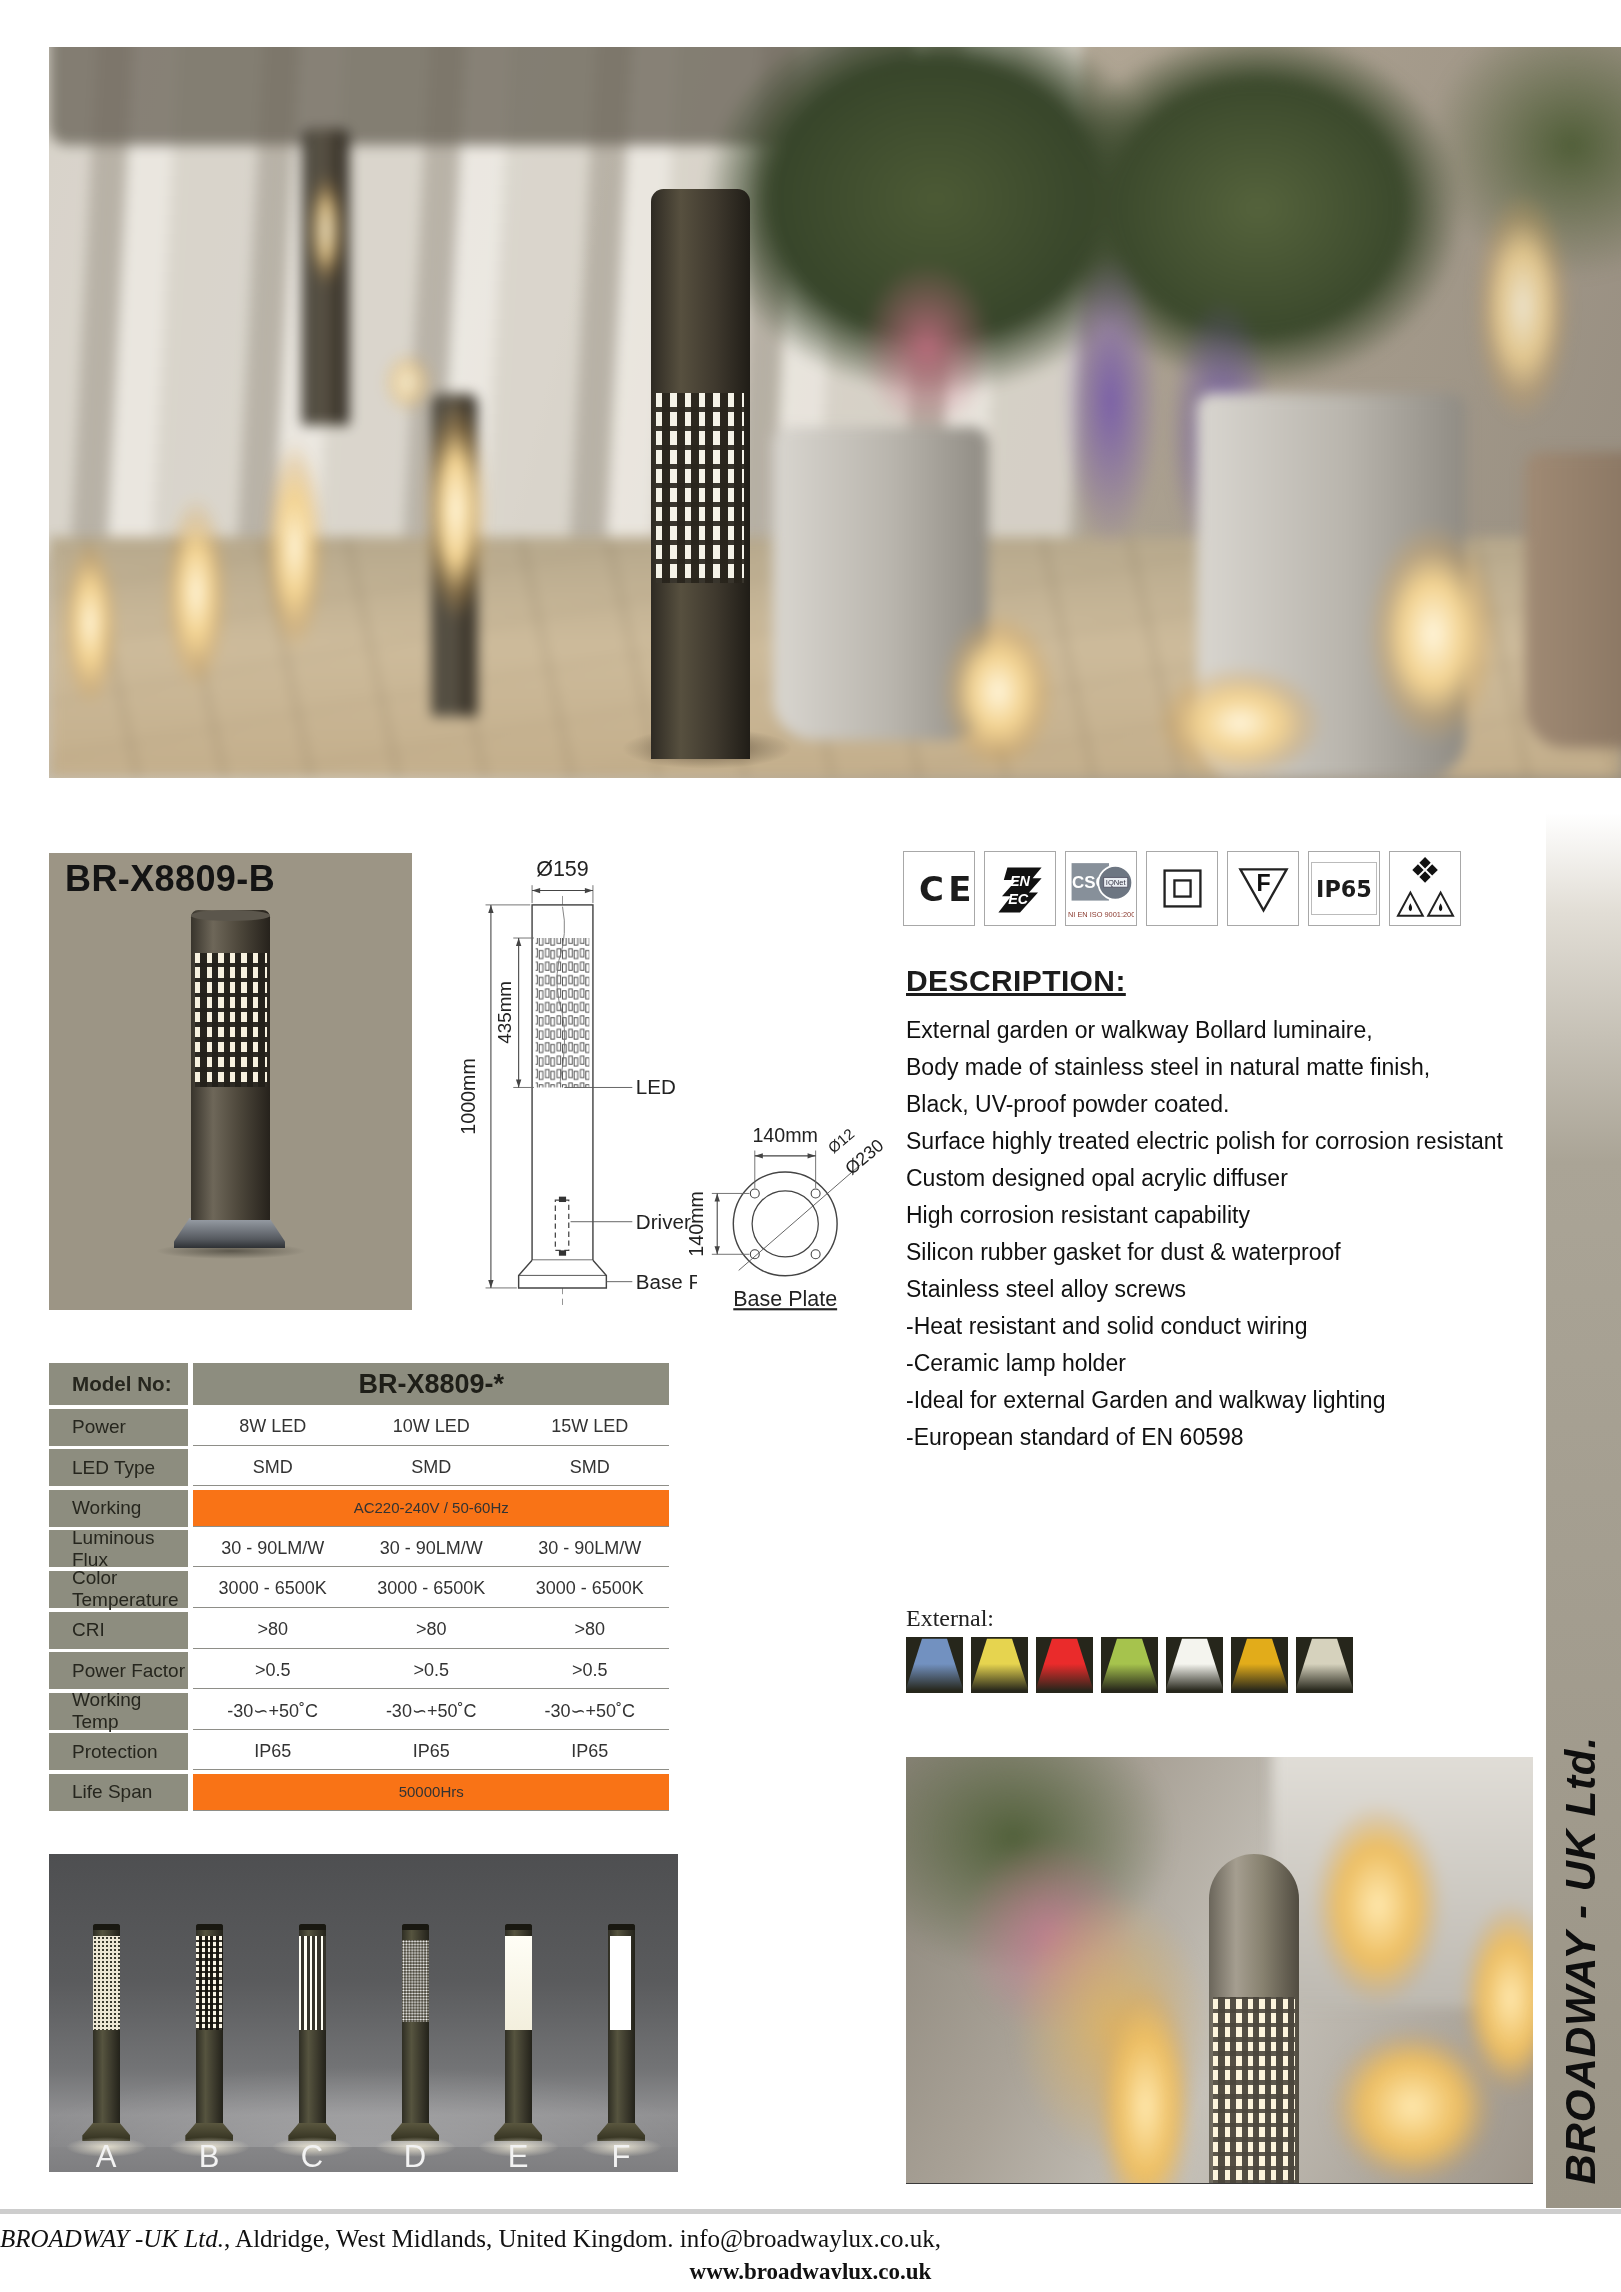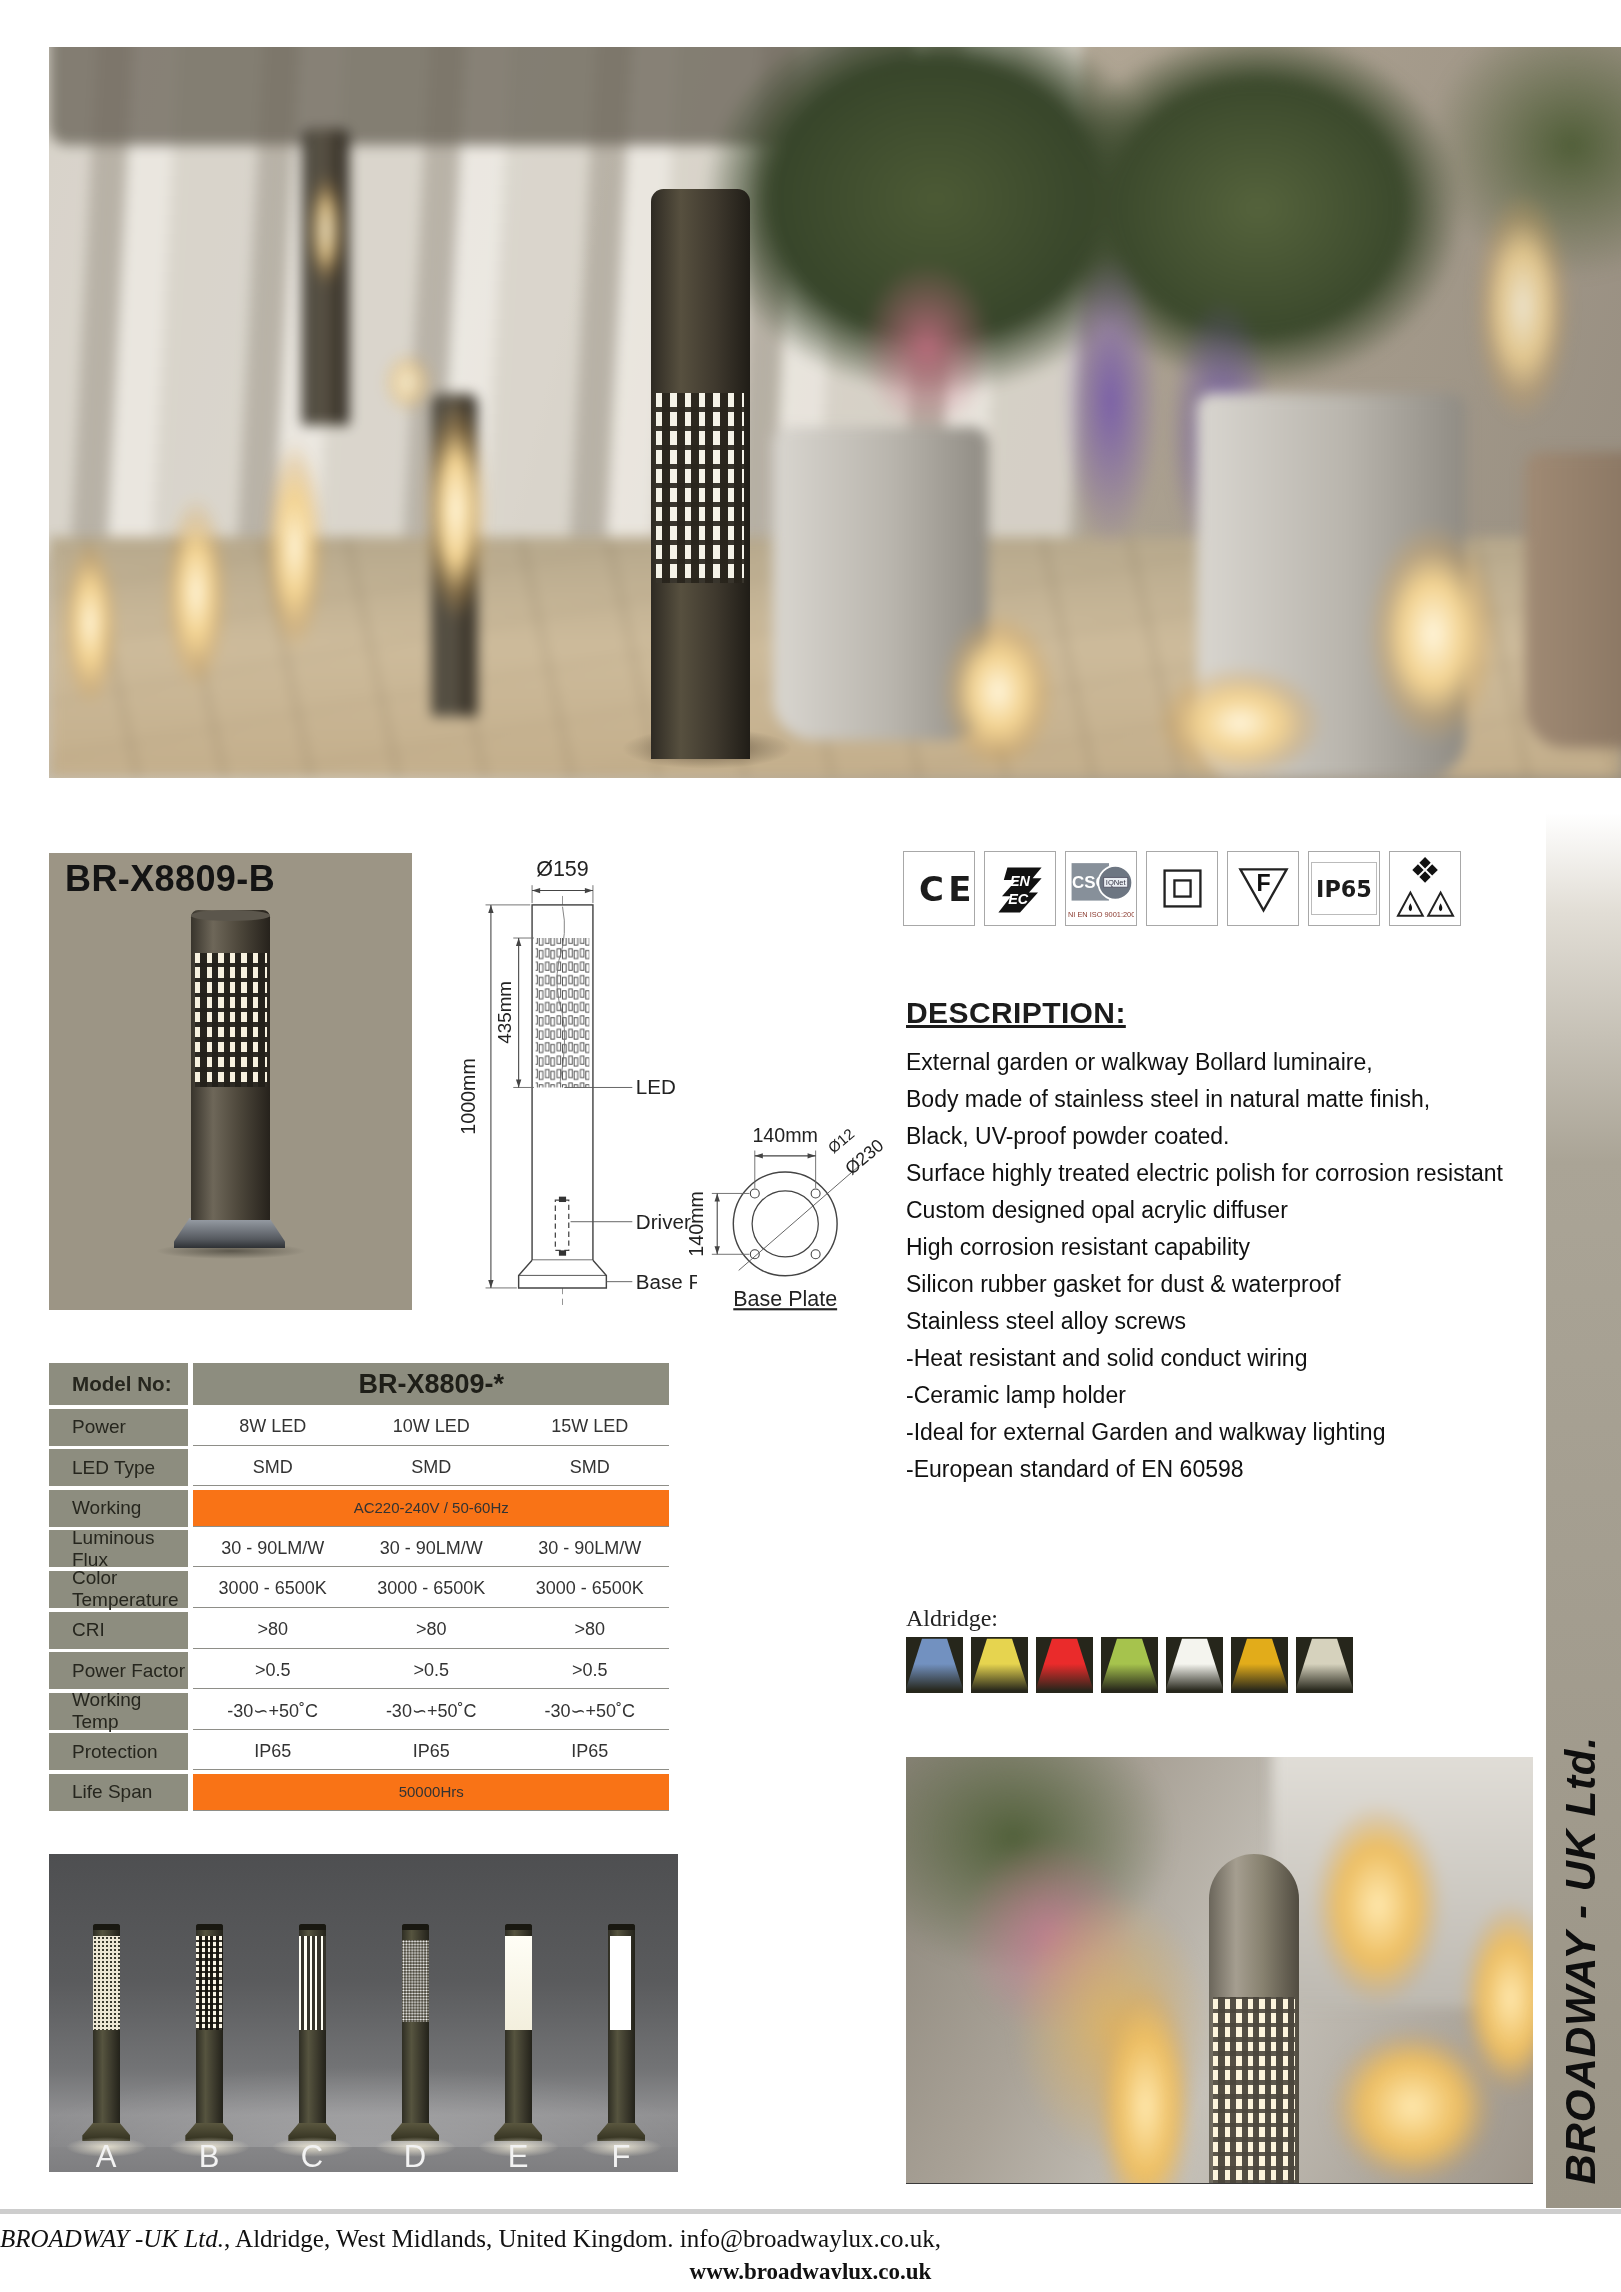--- a/index.html
+++ b/index.html
@@ -55,21 +55,21 @@
   .tech text,.baseplate text{font-family:"Liberation Sans",sans-serif;fill:#222;}
 
   
   .certs{position:absolute;left:903px;top:851px;display:flex;gap:9px;}
   .cert{width:72px;height:75px;background:#fff;border:1.8px solid #a8a8a8;box-sizing:border-box;
         display:flex;align-items:center;justify-content:center;position:relative;}
   .ce-text{font-size:34px;font-weight:bold;letter-spacing:4.5px;font-family:"DejaVu Sans",sans-serif;margin-left:17px;}
   .ip65-box{border:1.3px solid #bbb;padding:12.5px 4.5px;font-size:22.4px;font-weight:bold;font-family:"DejaVu Sans",sans-serif;}
 
   
-  .desc{position:absolute;left:906px;top:996px;width:634px;}
+  .desc{position:absolute;left:906px;top:964px;width:634px;}
   .desc-h{font-size:30px;font-weight:bold;text-decoration:underline;letter-spacing:0.4px;margin-bottom:14.3px;}
   .desc-line{font-size:23px;line-height:37px;color:#111;}
 
   
   .avail{position:absolute;left:906px;top:1605px;}
   .avail-label{font-family:"Liberation Serif",serif;font-size:24px;color:#222;}
   .swatches{display:flex;gap:8px;margin-top:4.5px;}
   .sw{width:57px;height:56px;background:#26261b;position:relative;overflow:hidden;}
   .sw .beam{position:absolute;inset:0;clip-path:polygon(28% 4%,72% 4%,102% 100%,-2% 100%);}
 
@@ -320,21 +320,21 @@
         <div class="desc-line">Silicon rubber gasket for dust &amp; waterproof</div>
         <div class="desc-line">Stainless steel alloy screws</div>
         <div class="desc-line">-Heat resistant and solid conduct wiring</div>
         <div class="desc-line">-Ceramic lamp holder</div>
         <div class="desc-line">-Ideal for external Garden and walkway lighting</div>
         <div class="desc-line">-European standard of EN 60598</div>
       </div>
   </div>
 
   <div class="avail">
-    <div class="avail-label">Aldridge:</div>
+    <div class="avail-label">External:</div>
     <div class="swatches" id="swatches">
         <div class="sw">
           <div class="beam" style="background: linear-gradient(rgb(114, 145, 192) 0%, rgb(114, 145, 192) 48%, rgba(38, 38, 27, 0.92) 96%);"></div>
         </div>
         <div class="sw">
           <div class="beam" style="background: linear-gradient(rgb(230, 212, 79) 0%, rgb(230, 212, 79) 48%, rgba(38, 38, 27, 0.92) 96%);"></div>
         </div>
         <div class="sw">
           <div class="beam" style="background: linear-gradient(rgb(234, 43, 43) 0%, rgb(234, 43, 43) 48%, rgba(38, 38, 27, 0.92) 96%);"></div>
         </div>

